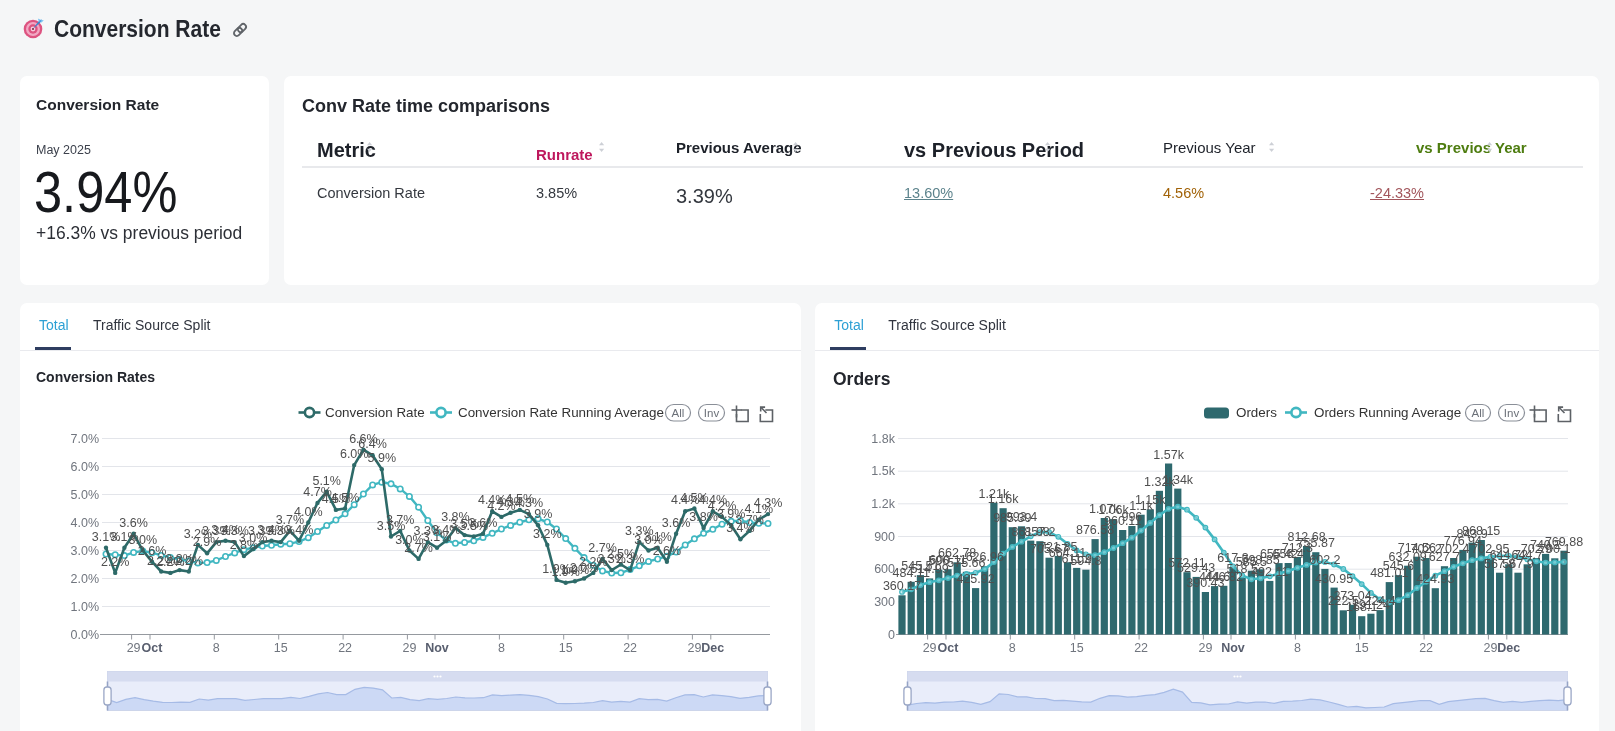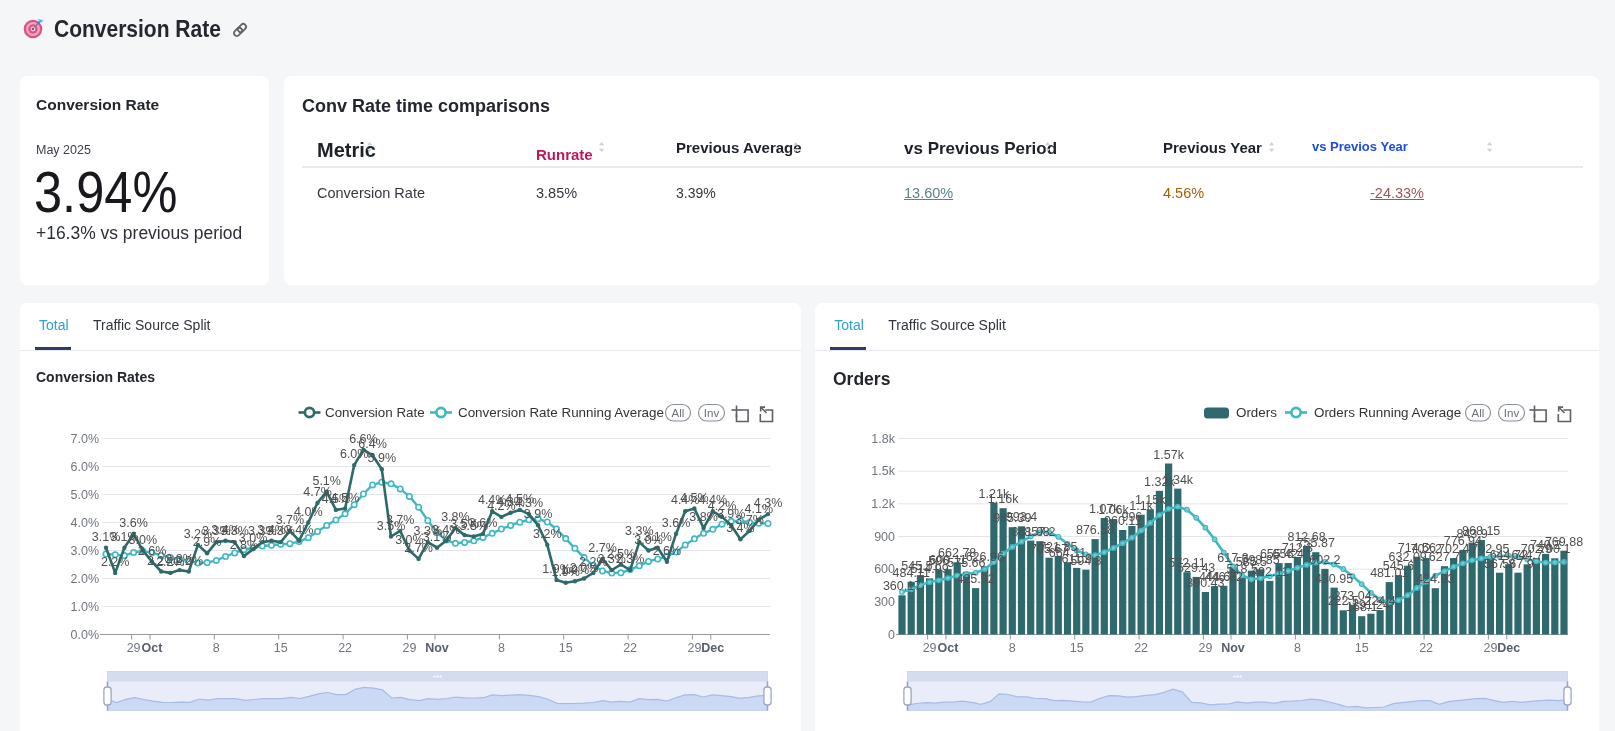--- a/index.html
+++ b/index.html
@@ -25,41 +25,41 @@
 <div class="card" style="left:20px;top:75.5px;width:248.5px;height:209.5px"></div>
 <div class="abs" style="left:36px;top:96px;font-size:15.5px;font-weight:bold;color:#23262d">Conversion Rate</div>
 <div class="abs" style="left:36px;top:143px;font-size:12.5px;color:#3c414c">May 2025</div>
 <div class="abs" style="left:34px;top:159px;font-size:57px;color:#17191d;transform:scaleX(0.887);transform-origin:left top">3.94%</div>
 <div class="abs" style="left:36px;top:223px;font-size:18px;color:#2c2f36;transform:scaleX(0.97);transform-origin:left top">+16.3% vs previous period</div>
 <div class="card" style="left:284.3px;top:75.5px;width:1315.2px;height:209.5px"></div>
 <div class="abs" style="left:302px;top:96px;font-size:18px;font-weight:bold;color:#23262d">Conv Rate time comparisons</div>
 <div class="abs" style="left:317px;top:139px;font-size:20px;font-weight:bold;color:#1d2129">Metric</div>
 <div class="abs" style="left:536px;top:146px;font-size:15px;font-weight:bold;color:#be185d">Runrate</div>
 <div class="abs" style="left:676px;top:139px;font-size:15px;font-weight:bold;color:#1d2129">Previous Average</div>
-<div class="abs" style="left:904px;top:139px;font-size:17px;font-weight:bold;color:#1d2129">vs Previous Period</div>
-<div class="abs" style="left:1163px;top:139px;font-size:15px;font-weight:bold;color:#1d2129">Previous Year</div>
-<div class="abs" style="left:1312px;top:139px;font-size:13px;font-weight:bold;color:#1d4ed8">vs Previos Year</div>
+<div class="abs" style="left:904px;top:139px;font-size:20px;font-weight:bold;color:#1d2129">vs Previous Period</div>
+<div class="abs" style="left:1163px;top:139px;font-size:15px;font-weight:normal;color:#1d2129">Previous Year</div>
+<div class="abs" style="left:1416px;top:139px;font-size:15px;font-weight:bold;color:#4d7c0f">vs Previos Year</div>
 <svg class="abs" style="left:0;top:0" width="1615" height="731" viewBox="0 0 1615 731">
     <path d="M 367 145.2 l 2.6 -3.2 l 2.6 3.2 Z" fill="#cdd0d6"></path>
     <path d="M 367 148.8 l 2.6 3.2 l 2.6 -3.2 Z" fill="#cdd0d6"></path>
     <path d="M 599 145.2 l 2.6 -3.2 l 2.6 3.2 Z" fill="#cdd0d6"></path>
     <path d="M 599 148.8 l 2.6 3.2 l 2.6 -3.2 Z" fill="#cdd0d6"></path>
     <path d="M 793 145.2 l 2.6 -3.2 l 2.6 3.2 Z" fill="#cdd0d6"></path>
     <path d="M 793 148.8 l 2.6 3.2 l 2.6 -3.2 Z" fill="#cdd0d6"></path>
     <path d="M 1045 145.2 l 2.6 -3.2 l 2.6 3.2 Z" fill="#cdd0d6"></path>
     <path d="M 1045 148.8 l 2.6 3.2 l 2.6 -3.2 Z" fill="#cdd0d6"></path>
     <path d="M 1269 145.2 l 2.6 -3.2 l 2.6 3.2 Z" fill="#cdd0d6"></path>
     <path d="M 1269 148.8 l 2.6 3.2 l 2.6 -3.2 Z" fill="#cdd0d6"></path>
     <path d="M 1487 145.2 l 2.6 -3.2 l 2.6 3.2 Z" fill="#cdd0d6"></path>
     <path d="M 1487 148.8 l 2.6 3.2 l 2.6 -3.2 Z" fill="#cdd0d6"></path>
   </svg>
 <div class="abs" style="left:302px;top:166px;width:1281px;height:1.5px;background:#e8e9ec"></div>
 <div class="abs" style="left:317px;top:185px;font-size:14.5px;color:#34383f">Conversion Rate</div>
 <div class="abs" style="left:536px;top:185px;font-size:14.5px;color:#34383f">3.85%</div>
-<div class="abs" style="left:676px;top:185px;font-size:14px;color:#34383f">3.39%</div>
+<div class="abs" style="left:676px;top:185px;font-size:20px;color:#34383f">3.39%</div>
 <div class="abs" style="left:904px;top:185px;font-size:14.5px;color:#5c838c;text-decoration:underline">13.60%</div>
 <div class="abs" style="left:1163px;top:185px;font-size:14.5px;color:#a16207">4.56%</div>
 <div class="abs" style="left:1370px;top:185px;font-size:14.5px;color:#a2565c;text-decoration:underline">-24.33%</div>
 <div class="card" style="left:20px;top:302.5px;width:780.6px;height:430px;border-radius:7px 7px 0 0"></div>
 <div class="abs" style="left:39px;top:317px;font-size:14px;color:#2da0d4">Total</div>
 <div class="abs" style="left:93px;top:317px;font-size:14px;color:#30343e">Traffic Source Split</div>
 <div class="abs" style="left:20px;top:350px;width:780.6px;height:1px;background:#e9eaee"></div>
 <div class="abs" style="left:35px;top:347px;width:36px;height:3px;background:#2e3d60"></div>
 <div class="card" style="left:815.3px;top:302.5px;width:784.2px;height:430px;border-radius:7px 7px 0 0"></div>
 <div class="abs" style="left:834.3px;top:317px;font-size:14px;color:#2da0d4">Total</div>

